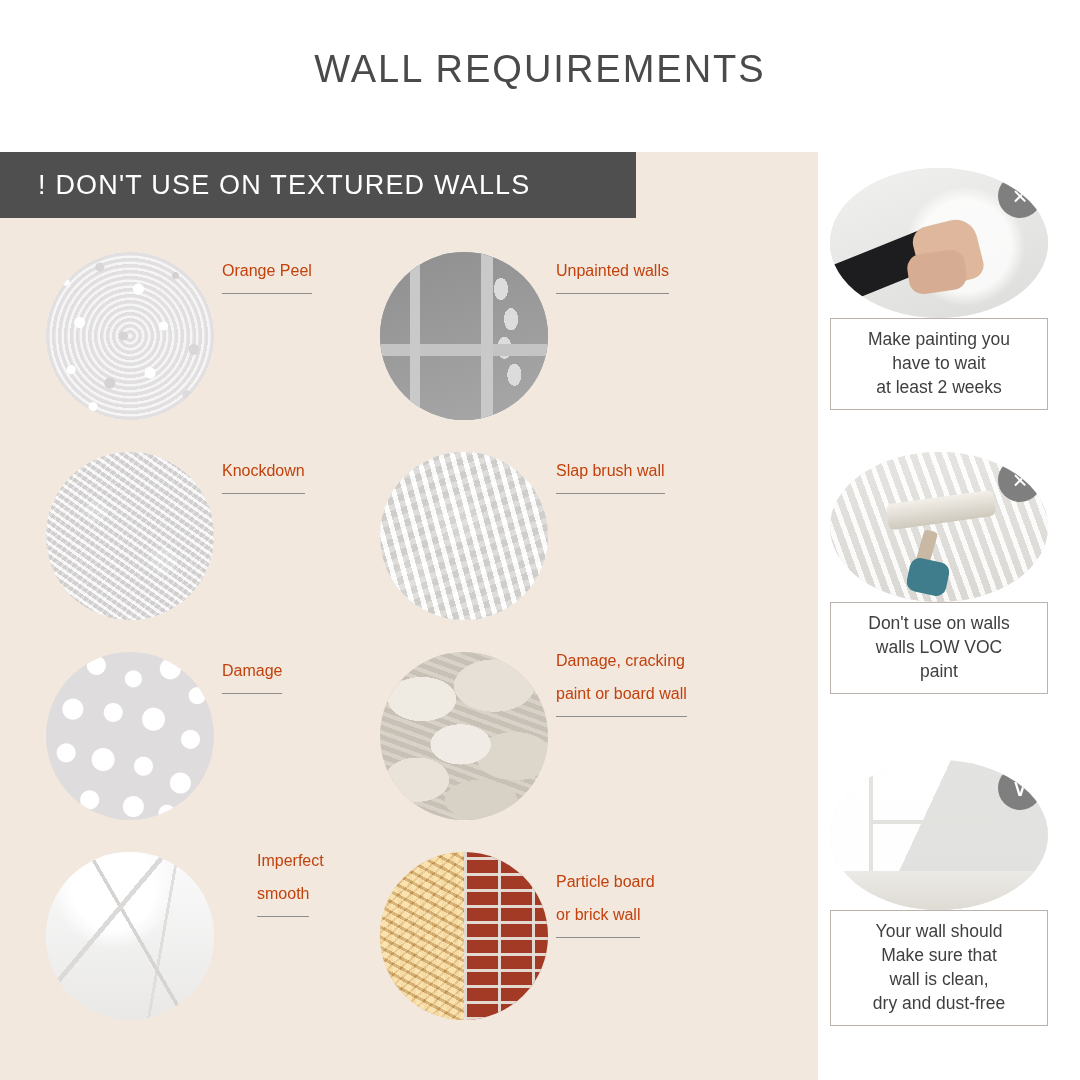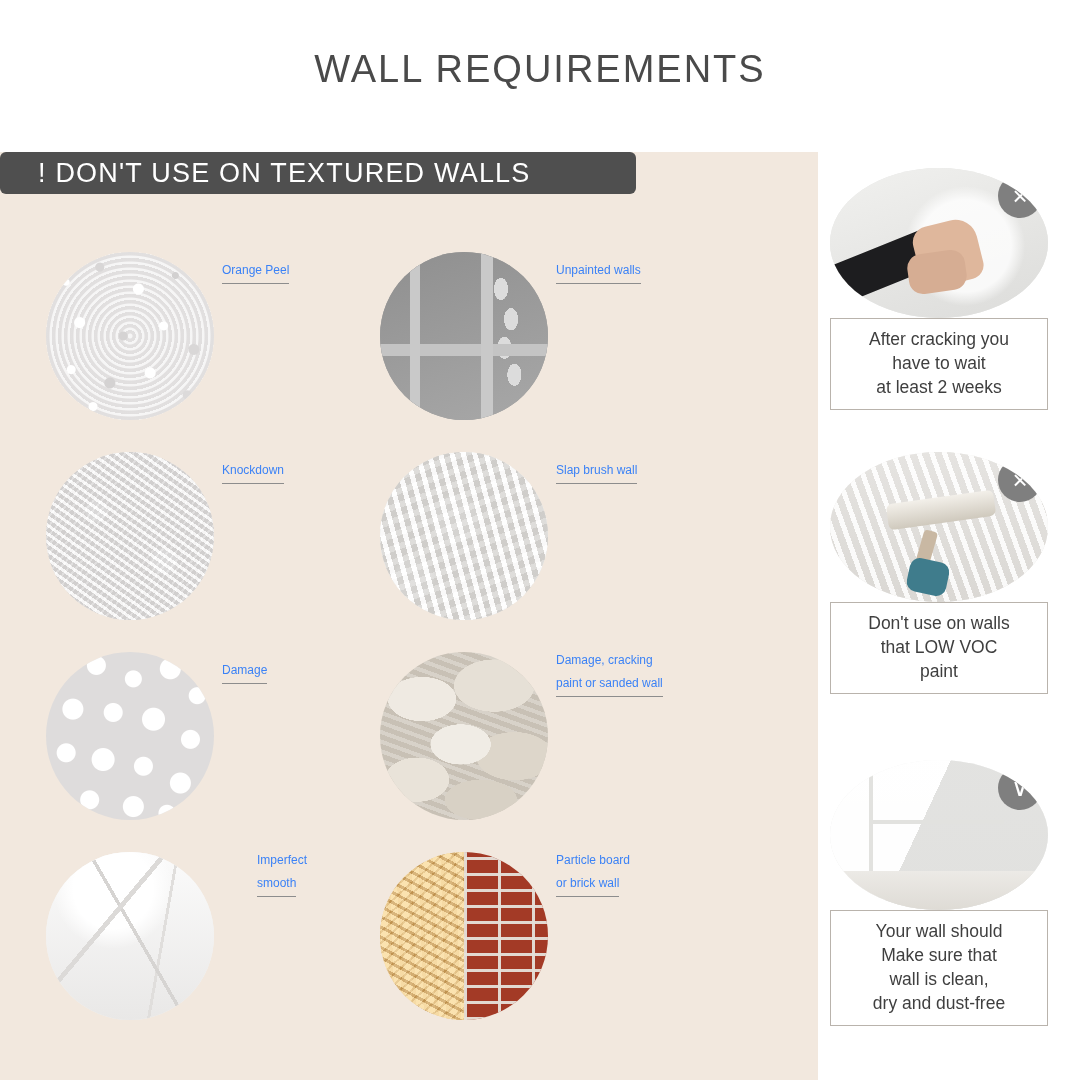--- a/index.html
+++ b/index.html
@@ -19,41 +19,41 @@
   }
 
   
   .panel {
     position: absolute; left: 0; top: 152px; width: 818px; height: 928px;
     background: #f2e8de;
   }
 
   
   .banner {
-    position: absolute; left: 0; top: 152px; width: 636px; height: 42px;
+    position: absolute; left: 0; top: 152px; width: 636px; height: 66px;
     background: #4f4f4f;
-    display: flex; align-items: center; border-radius: 6px;
+    display: flex; align-items: center;
   }
   .banner-text {
     color: #ffffff; font-size: 27px; letter-spacing: 1.2px; padding-left: 38px; font-weight: 400;
     white-space: nowrap;
   }
 
   
   .samples { position: absolute; left: 0; top: 152px; width: 818px; height: 928px; }
   .sample { position: absolute; }
   .circle {
     position: absolute; left: 0; top: 0;
     width: 168px; height: 168px; border-radius: 50%;
     overflow: hidden;
   }
   .labelbox { position: absolute; left: 176px; top: 0; width: 230px; }
   .lbl {
-    font-size: 12px; color: #3b82f6; line-height: 21px;
-    border-bottom: 1px solid #8d8d8d; display: inline-block; padding-bottom: 2px;
+    font-size: 16px; color: #c2410c; line-height: 21px;
+    border-bottom: 1px solid #8d8d8d; display: inline-block; padding-bottom: 12px;
   }
 
   
   .sample.col-left .labelbox { text-align: left; }
   .sample.col-right .labelbox { text-align: left; }
 
   
   .tex-orange-peel{
     width:100%;height:100%;
     background-color:#eceaea;
@@ -306,21 +306,21 @@
         <span class="lbl">Damage</span>
       </div>
     </div>
 
     <div class="sample col-right" style="left:380px; top:500px;">
       <div class="circle">
           <div class="tex-damage"></div>
         </div>
       <div class="labelbox" style="top:-2px; width:250px;">
         <span class="lbl" style="border-bottom:none;">Damage, cracking</span><br>
-        <span class="lbl">paint or sanded wall</span>
+        <span class="lbl">paint or board wall</span>
       </div>
     </div>
 
     <div class="sample col-left" style="left:46px; top:700px;">
       <div class="circle">
           <div class="tex-imperfect"></div>
         </div>
       <div class="labelbox" style="top:-2px;margin-left:35px;">
         <span class="lbl" style="border-bottom:none;">Imperfect</span><br>
         <span class="lbl">smooth</span>
@@ -328,57 +328,57 @@
     </div>
 
     <div class="sample col-right" style="left:380px; top:700px;">
       <div class="circle">
         <div class="tex-particle">
             <div class="osb"></div>
             <div class="brick"></div>
           </div>
       </div>
       <div class="labelbox" style="top:-2px; width:250px;">
-        <span class="lbl" style="border-bottom:none;">Particle board</span><br>
+        <span class="lbl" style="border-bottom:none;margin-top:21px;">Particle board</span><br>
         <span class="lbl">or brick wall</span>
       </div>
     </div>
 
   </div>
 
   <div class="rightcol">
 
     <div class="rc-item" style="top:0;">
       <div class="rc-photo">
         <div class="img img-handwall">
           <div class="arm"></div>
             <div class="hand"></div>
             <div class="hand2"></div>
         </div>
         <div class="rc-badge">×</div>
       </div>
       <div class="rc-caption topline">
-        <div>After cracking you</div>
+        <div>Make painting you</div>
         <div>have to wait</div>
         <div>at least 2 weeks</div>
       </div>
     </div>
 
     <div class="rc-item" style="top:284px;">
       <div class="rc-photo">
         <div class="img img-roller">
           <div class="roller"></div>
             <div class="handle"></div>
             <div class="grip"></div>
         </div>
         <div class="rc-badge">×</div>
       </div>
       <div class="rc-caption topline">
         <div>Don't use on walls</div>
-        <div>that LOW VOC</div>
+        <div>walls LOW VOC</div>
         <div>paint</div>
       </div>
     </div>
 
     <div class="rc-item" style="top:592px;">
       <div class="rc-photo">
         <div class="img img-smooth">
           <div class="frame1"></div>
             <div class="frame2"></div>
             <div class="floor"></div>

